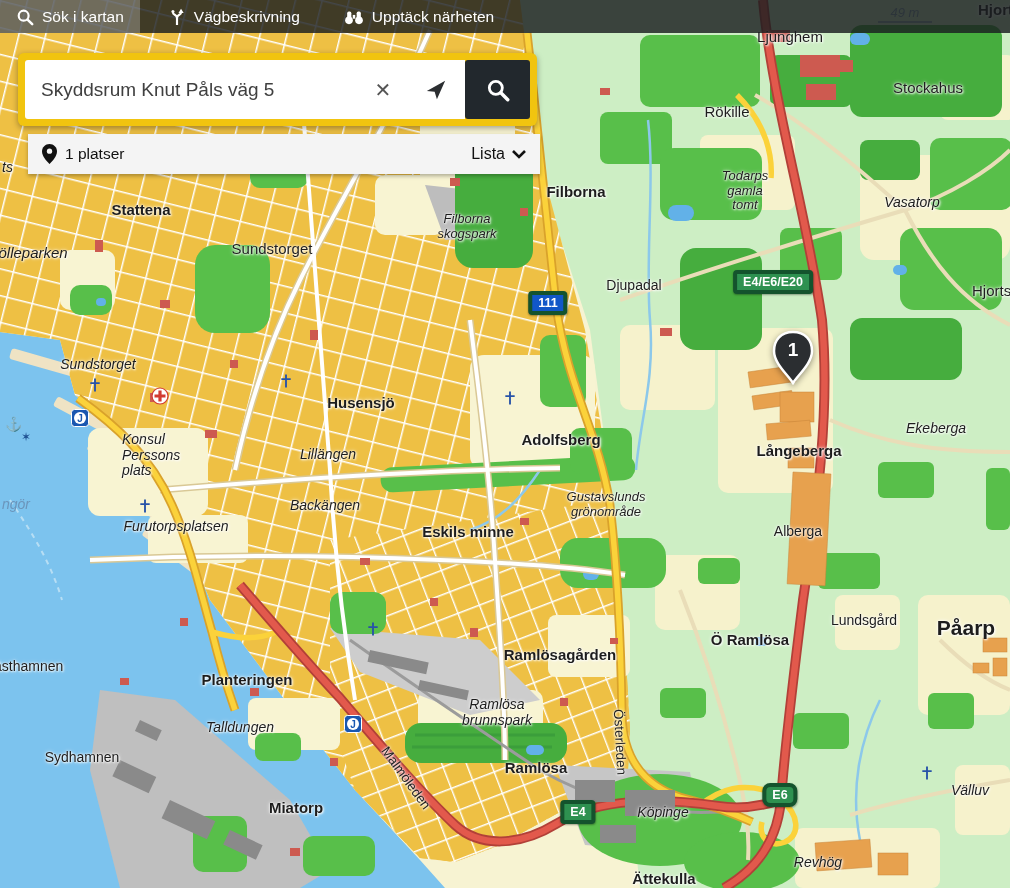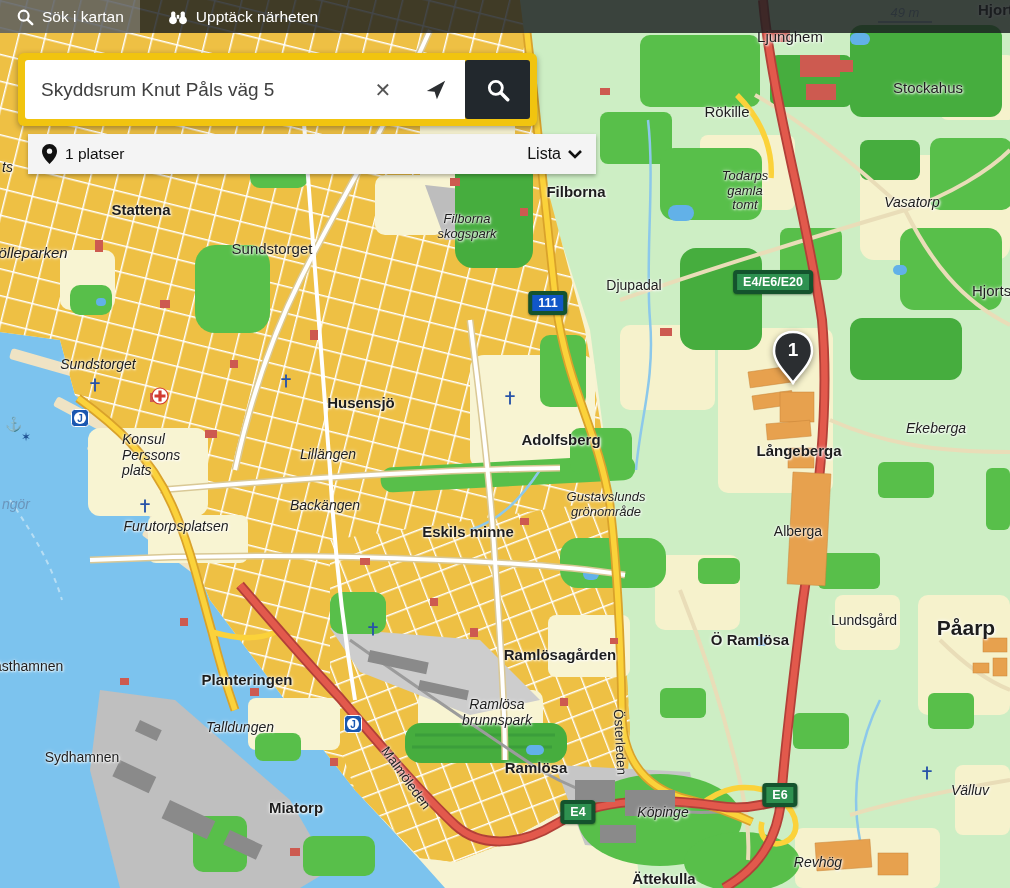--- a/index.html
+++ b/index.html
@@ -50,21 +50,21 @@
   #search-white{flex:1;background:#fff;border-radius:3px 0 0 3px;display:flex;align-items:center;}
   #search-input{flex:1;border:none;outline:none;font-size:19px;color:#404040;padding:0 0 0 16px;
                 font-family:"Liberation Sans",sans-serif;background:transparent;min-width:0;}
   #clear-btn{width:46px;text-align:center;font-size:20px;color:#555;cursor:pointer;border:none;
              background:none;font-family:"Liberation Sans",sans-serif;}
   #divider{width:1px;background:#ddd;margin:8px 0;}
   #locate-btn{width:58px;background:#fff;border:none;display:flex;align-items:center;
               justify-content:center;cursor:pointer;}
   #search-btn{width:65px;background:#22282d;border:none;border-radius:3px;display:flex;
               align-items:center;justify-content:center;cursor:pointer;}
-  #result-bar{position:absolute;left:28px;top:134px;width:568px;height:40px;z-index:59;
+  #result-bar{position:absolute;left:28px;top:134px;width:512px;height:40px;z-index:59;
               background:#f4f4f4;box-shadow:0 2px 4px rgba(0,0,0,.3);display:flex;
               align-items:center;padding:0 14px;box-sizing:border-box;gap:8px;}
   #result-count{font-size:15.5px;color:#111;}
   #list-toggle{margin-left:auto;display:flex;align-items:center;gap:7px;font-size:16px;
                color:#111;cursor:pointer;}
 </style>
 </head>
 <body>
 
 <div id="stage">
@@ -338,21 +338,21 @@
       <div class="lbl st-place14 align-left" style="left: -6px; top: 667px;">ästhamnen</div>
       <div class="lbl st-district" style="left: 296px; top: 808px;">Miatorp</div>
       <div class="lbl st-roadlabel" style="left: 406px; top: 778px; transform: translate(-50%, -50%) rotate(54deg);">Malmöleden</div>
       <div class="lbl st-area14" style="left: 663px; top: 813px;">Köpinge</div>
       <div class="lbl st-area14" style="left: 818px; top: 863px;">Revhög</div>
       <div class="lbl st-district" style="left: 664px; top: 879px;">Ättekulla</div>
       <div class="lbl st-area14" style="left: 970px; top: 791px;">Välluv</div>
       <div class="sign sign-green" style="left: 773px; top: 282px;">E4/E6/E20</div>
       <div class="sign sign-blue" style="left: 548px; top: 303px;">111</div>
       <div class="sign sign-green" style="left: 578px; top: 812px;">E4</div>
-      <div class="sign sign-green" style="left: 780px; top: 795px;">E6</div>
+      <div class="sign sign-green" style="left: 780px; top: 795px; border-radius: 8px;">E6</div>
     </div>
   <div id="icon-layer">
       <div class="poi" style="left: 95px; top: 387px;"><svg width="15" height="15" viewBox="0 0 16 16">
           <path d="M7,1 h2 v4 h4 v2 h-4 v8 h-2 v-8 h-4 v-2 h4 z" fill="#2853a8"></path>
         </svg></div>
       <div class="poi" style="left: 286px; top: 383px;"><svg width="15" height="15" viewBox="0 0 16 16">
           <path d="M7,1 h2 v4 h4 v2 h-4 v8 h-2 v-8 h-4 v-2 h4 z" fill="#2853a8"></path>
         </svg></div>
       <div class="poi" style="left: 510px; top: 400px;"><svg width="15" height="15" viewBox="0 0 16 16">
           <path d="M7,1 h2 v4 h4 v2 h-4 v8 h-2 v-8 h-4 v-2 h4 z" fill="#2853a8"></path>
@@ -394,20 +394,28 @@
   <div id="navbar">
 
     <div class="tab active">
       <svg width="18" height="18" viewBox="0 0 20 20">
         <circle cx="8.5" cy="8.5" r="5.5" fill="none" stroke="#fff" stroke-width="2.4"></circle>
         <line x1="12.8" y1="12.8" x2="18" y2="18" stroke="#fff" stroke-width="2.8" stroke-linecap="round"></line>
       </svg>
       <span>Sök i kartan</span>
     </div>
 
+    <div class="tab">
+      <svg width="18" height="18" viewBox="0 0 20 20">
+        <path d="M10 19 V11 M10 11 C10 7 5.5 8 5.5 5 M10 11 C10 7 14.5 8 14.5 5" stroke="#fff" stroke-width="2.4" fill="none"></path>
+        <path d="M11.6 5.5 L14.5 0.8 L17.4 5.5 Z" fill="#fff"></path>
+        <circle cx="5.5" cy="4" r="1.7" fill="#fff"></circle>
+      </svg>
+      <span>Vägbeskrivning</span>
+    </div>
 
     <div class="tab">
       <svg width="20" height="18" viewBox="0 0 24 20">
         <circle cx="6" cy="14" r="4.6" fill="#fff"></circle>
           <circle cx="18" cy="14" r="4.6" fill="#fff"></circle>
         <rect x="3.8" y="3.5" width="5" height="8" rx="2" fill="#fff"></rect>
         <rect x="15.2" y="3.5" width="5" height="8" rx="2" fill="#fff"></rect>
         <rect x="10.5" y="7.5" width="3" height="4.5" fill="#fff"></rect>
       </svg>
       <span>Upptäck närheten</span>

